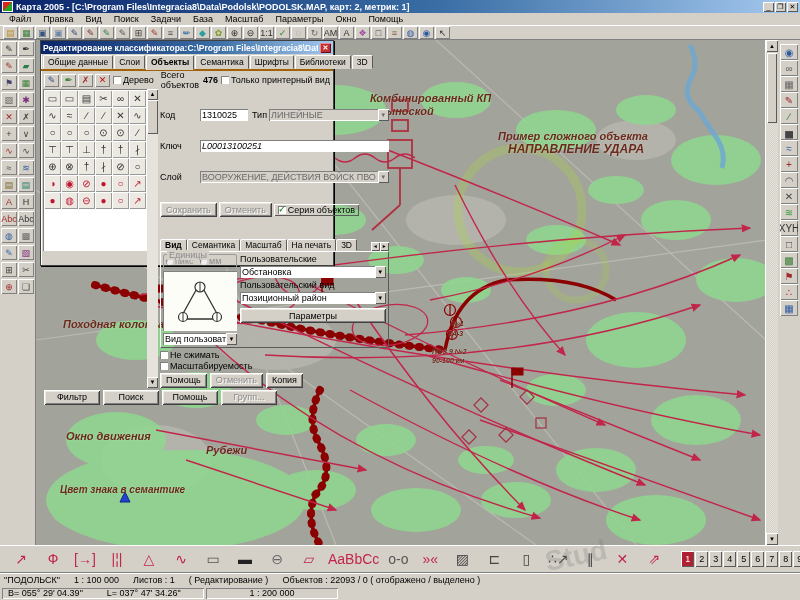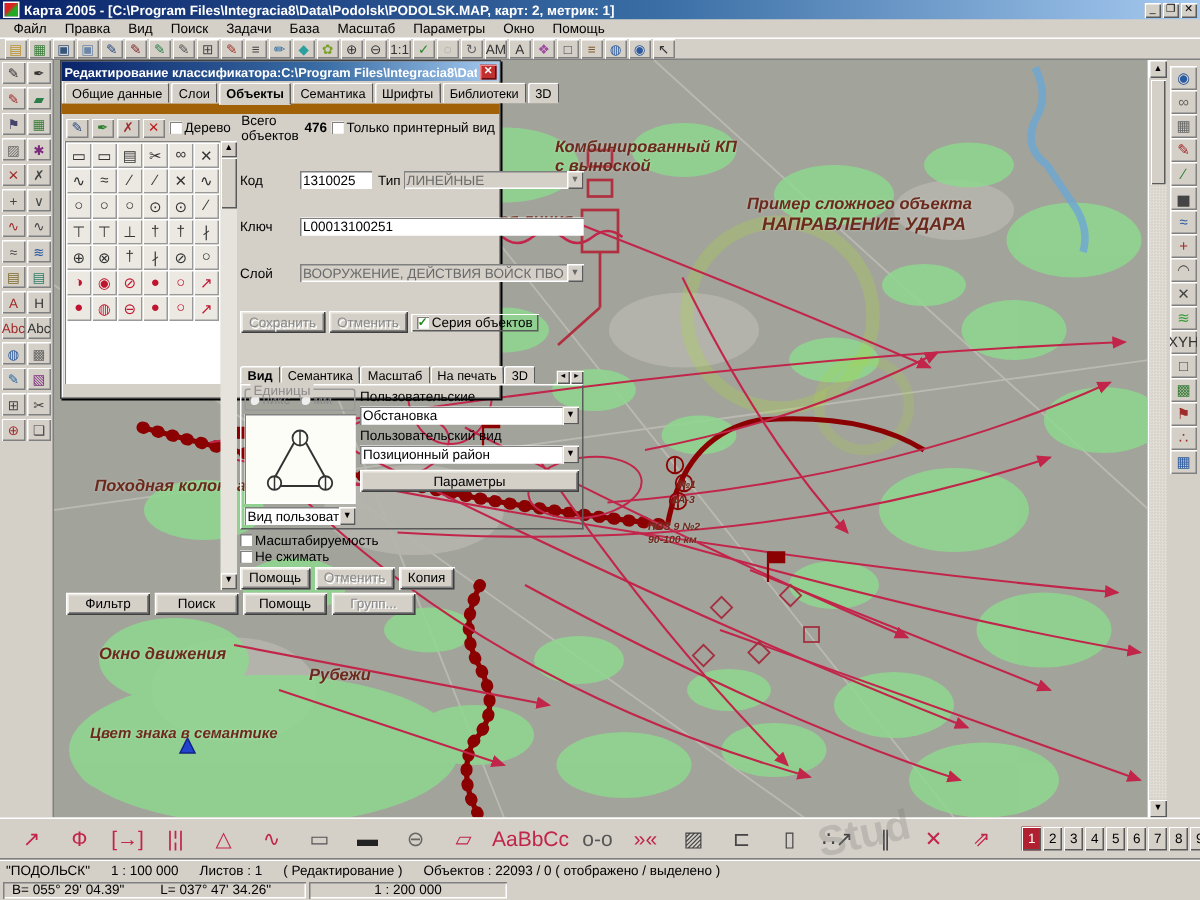--- a/index.html
+++ b/index.html
@@ -26,21 +26,21 @@
   .right-toolbar{width:22px;height:505px;background:#d4d0c8;display:flex;flex-direction:column;align-items:center;gap:0;padding-top:4px;box-sizing:border-box;}
   .rt-ic{width:18px;height:16px;display:flex;align-items:center;justify-content:center;font-size:10px;background:#d4d0c8;box-shadow:inset 1px 1px 0 #fff,inset -1px -1px 0 #808080;overflow:hidden;}
   .lt-ic{width:16px;height:15px;display:flex;align-items:center;justify-content:center;font-size:9px;background:#d4d0c8;box-shadow:inset 1px 1px 0 #fff,inset -1px -1px 0 #808080;overflow:hidden;}
   .map-label{position:absolute;font-weight:bold;font-style:italic;color:#6b2a1c;white-space:pre-line;line-height:1.15;z-index:3;text-shadow:0 0 2px rgba(255,255,255,.35);}
   .watermark{position:absolute;left:545px;top:540px;font-size:28px;font-weight:bold;color:rgba(130,130,130,.30);transform:rotate(-12deg);z-index:4;}
   
   .dlg{position:absolute;left:40px;top:40px;width:292px;height:224px;background:#d4d0c8;border:1px solid #404040;box-shadow:1px 1px 0 #000,inset 1px 1px 0 #fff;z-index:10;font-size:9px;}
   .dlg-title{height:13px;background:linear-gradient(90deg,#0a246a,#3a6ea5 60%,#a6caf0);color:#fff;font-size:8.5px;font-weight:bold;display:flex;align-items:center;padding:0 2px;gap:2px;}
   .dlg-title .t{flex:1;white-space:nowrap;overflow:hidden;}
   .dlg-close{width:11px;height:10px;background:#c03030;color:#fff;font-size:7px;line-height:10px;text-align:center;box-shadow:inset 1px 1px 0 #e88,inset -1px -1px 0 #601010;}
-  .tabs{display:flex;align-items:flex-end;height:14px;padding:1px 2px 0 2px;border-bottom:7px solid #a16207;}
+  .tabs{display:flex;align-items:flex-end;height:14px;padding:1px 2px 0 2px;border-bottom:2px solid #a16207;}
   .tab{padding:1px 4px;font-size:8.5px;background:#d4d0c8;border:1px solid;border-color:#fff #5a5a5a transparent #fff;border-radius:2px 2px 0 0;margin-right:1px;white-space:nowrap;}
   .tab.active{font-weight:bold;position:relative;top:1px;padding-bottom:2px;}
   .dlg-toolrow{display:flex;align-items:center;gap:3px;height:16px;padding:1px 3px;}
   .dlg-ic{width:15px;height:13px;display:flex;align-items:center;justify-content:center;font-size:9px;box-shadow:inset 1px 1px 0 #fff,inset -1px -1px 0 #808080;}
   .chk{display:inline-flex;align-items:center;gap:2px;white-space:nowrap;}
   .box{width:8px;height:8px;background:#fff;box-shadow:inset 1px 1px 0 #808080,inset -1px -1px 0 #fff;font-size:8px;line-height:8px;text-align:center;flex:none;}
   .dlg-body{display:flex;padding:0 2px;gap:2px;}
   .palette{width:116px;display:flex;}
   .pal-grid{display:grid;grid-template-columns:repeat(6,17px);grid-auto-rows:17px;background:#fff;box-shadow:inset 1px 1px 0 #808080,inset -1px -1px 0 #fff;padding:1px;height:160px;overflow:hidden;}
   .pal-cell{display:flex;align-items:center;justify-content:center;font-size:10px;color:#333;background:#ece9e2;box-shadow:inset 1px 1px 0 #fff,inset -1px -1px 0 #999;}
@@ -465,21 +465,21 @@
           <span class="flab">Код</span>
           <span class="tin" style="width:44px;">1310025</span>
           <span style="margin-left:2px;">Тип</span>
           <span class="combo dis" style="flex:1;">
             <span class="val">ЛИНЕЙНЫЕ</span>
               <span class="da">▼</span>
           </span>
         </div>
         <div class="frow">
           <span class="flab">Ключ</span>
-          <span class="tin" style="flex:1;">L00013100251</span>
+          <span class="tin" style="flex:1;font-style:italic;">L00013100251</span>
         </div>
         <div class="frow">
           <span class="flab">Слой</span>
           <span class="combo dis" style="flex:1;">
             <span class="val">ВООРУЖЕНИЕ, ДЕЙСТВИЯ ВОЙСК ПВО</span>
               <span class="da">▼</span>
           </span>
         </div>
         <div class="frow">
           <span class="btn disabled">Сохранить</span>
@@ -542,25 +542,25 @@
               <span class="combo">
                 <span class="val">Позиционный район</span>
                   <span class="da">▼</span>
               </span>
               <span class="btn" style="margin-top:2px;">Параметры</span>
             </div>
           </div>
           <div class="checks">
             <span class="chk">
               <span class="box"></span>
-              <span>Масштабируемость</span>
+              <span>Не сжимать</span>
             </span>
             <span class="chk">
               <span class="box"></span>
-              <span>Не сжимать</span>
+              <span>Масштабируемость</span>
             </span>
           </div>
           <div class="ibtns">
             <span class="btn">Помощь</span>
             <span class="btn disabled">Отменить</span>
             <span class="btn">Копия</span>
           </div>
         </div>
       </div>
     </div>

